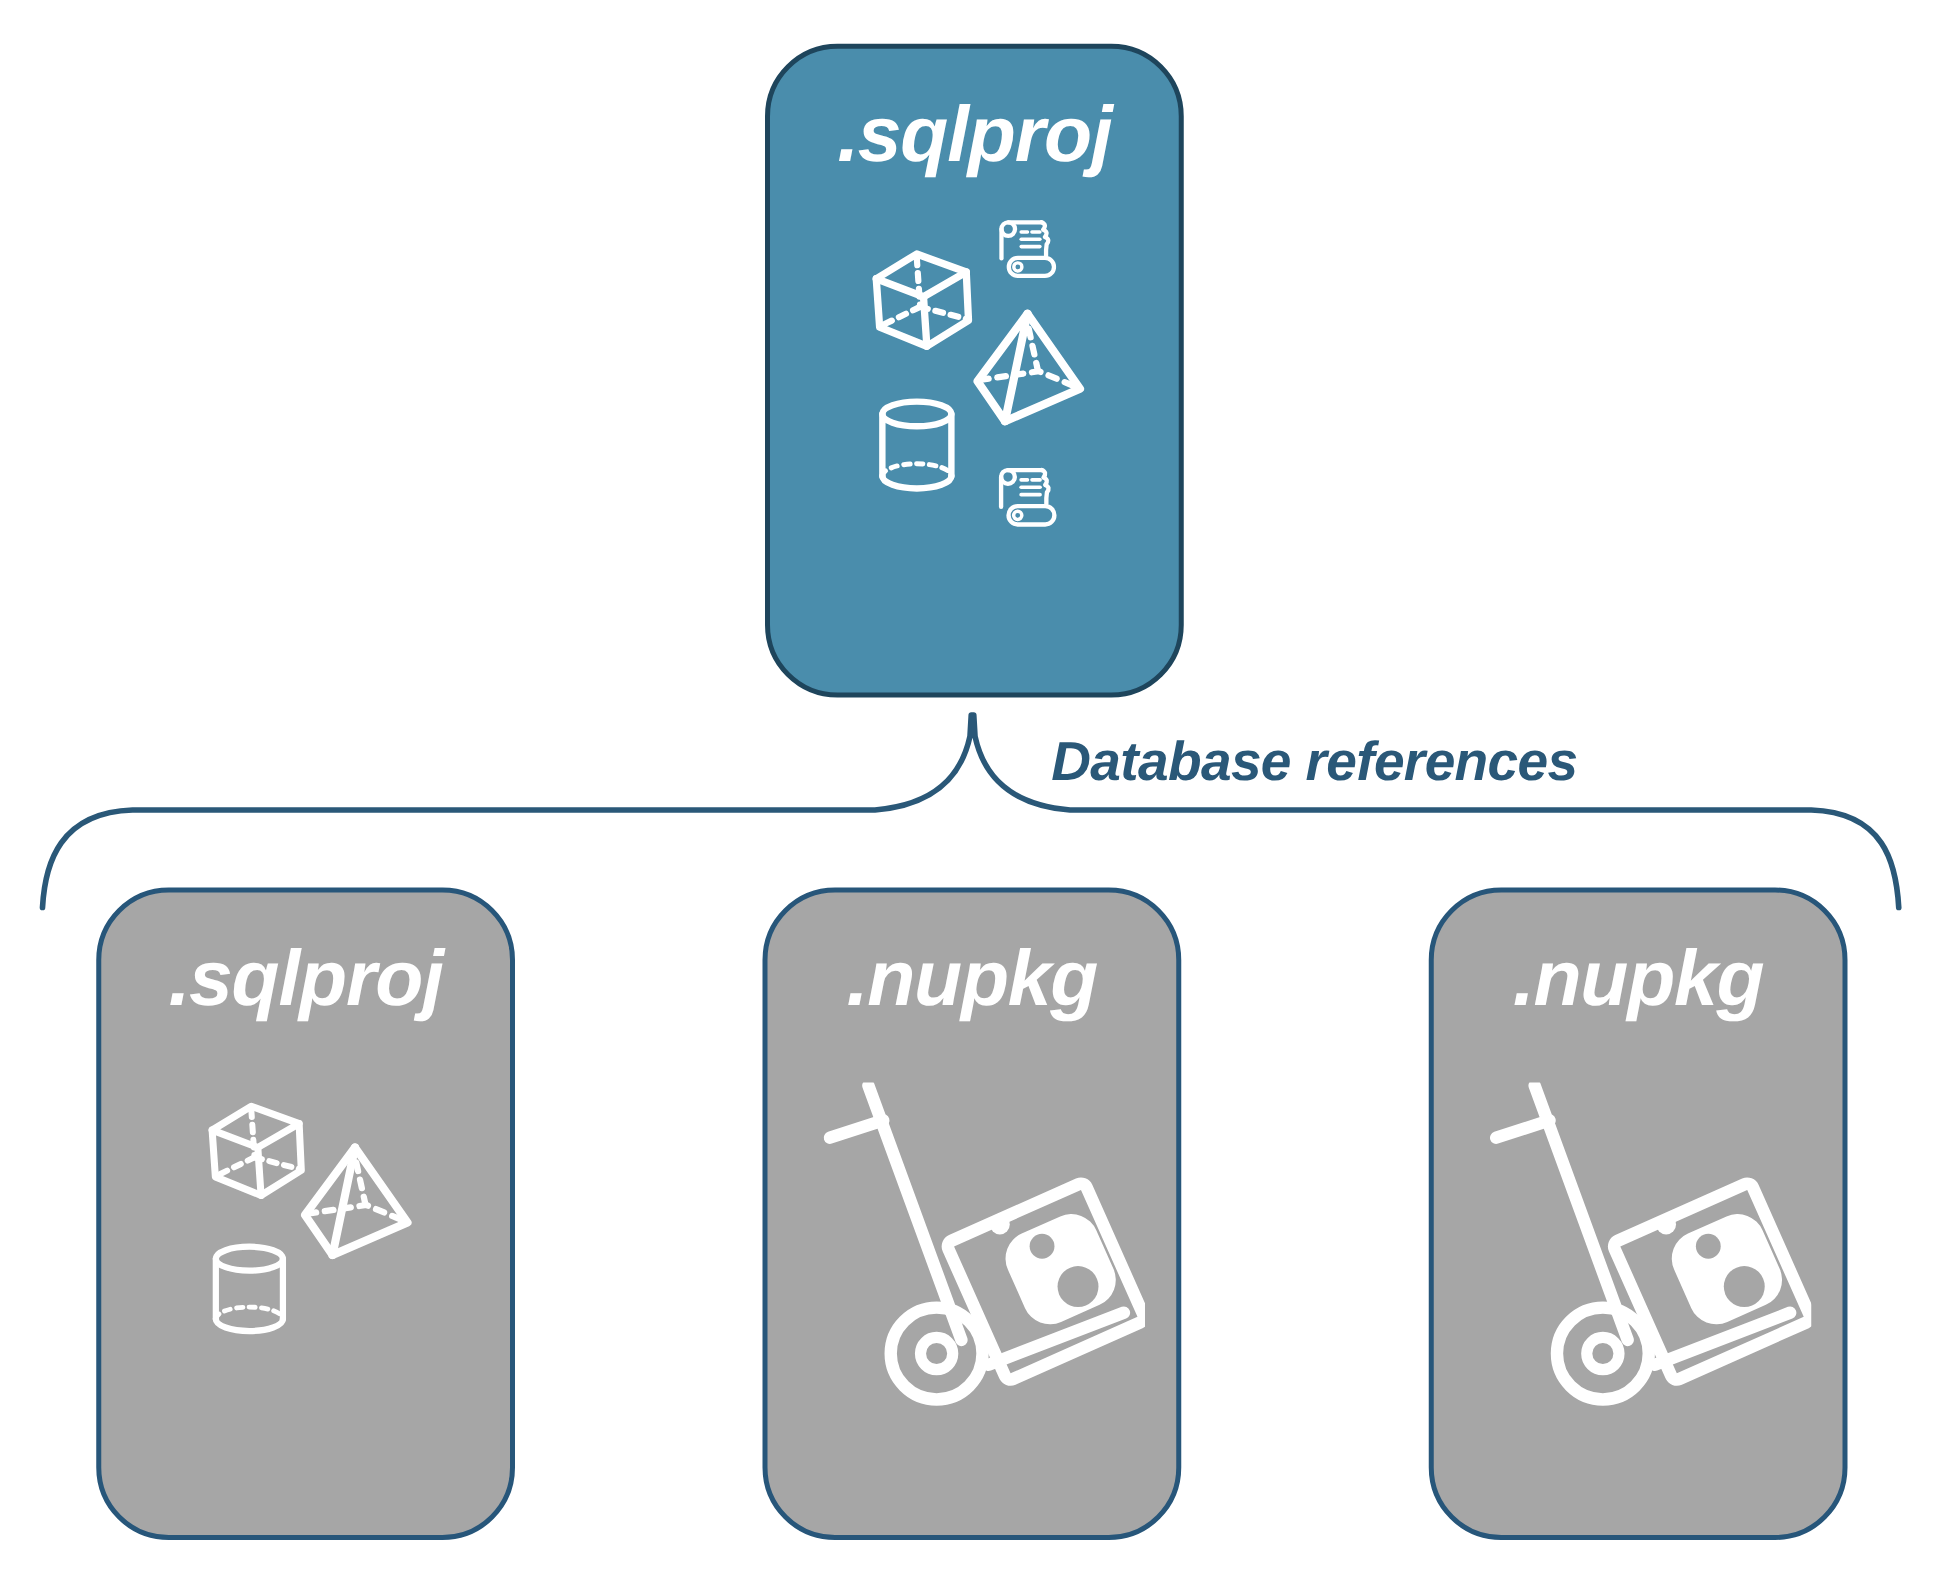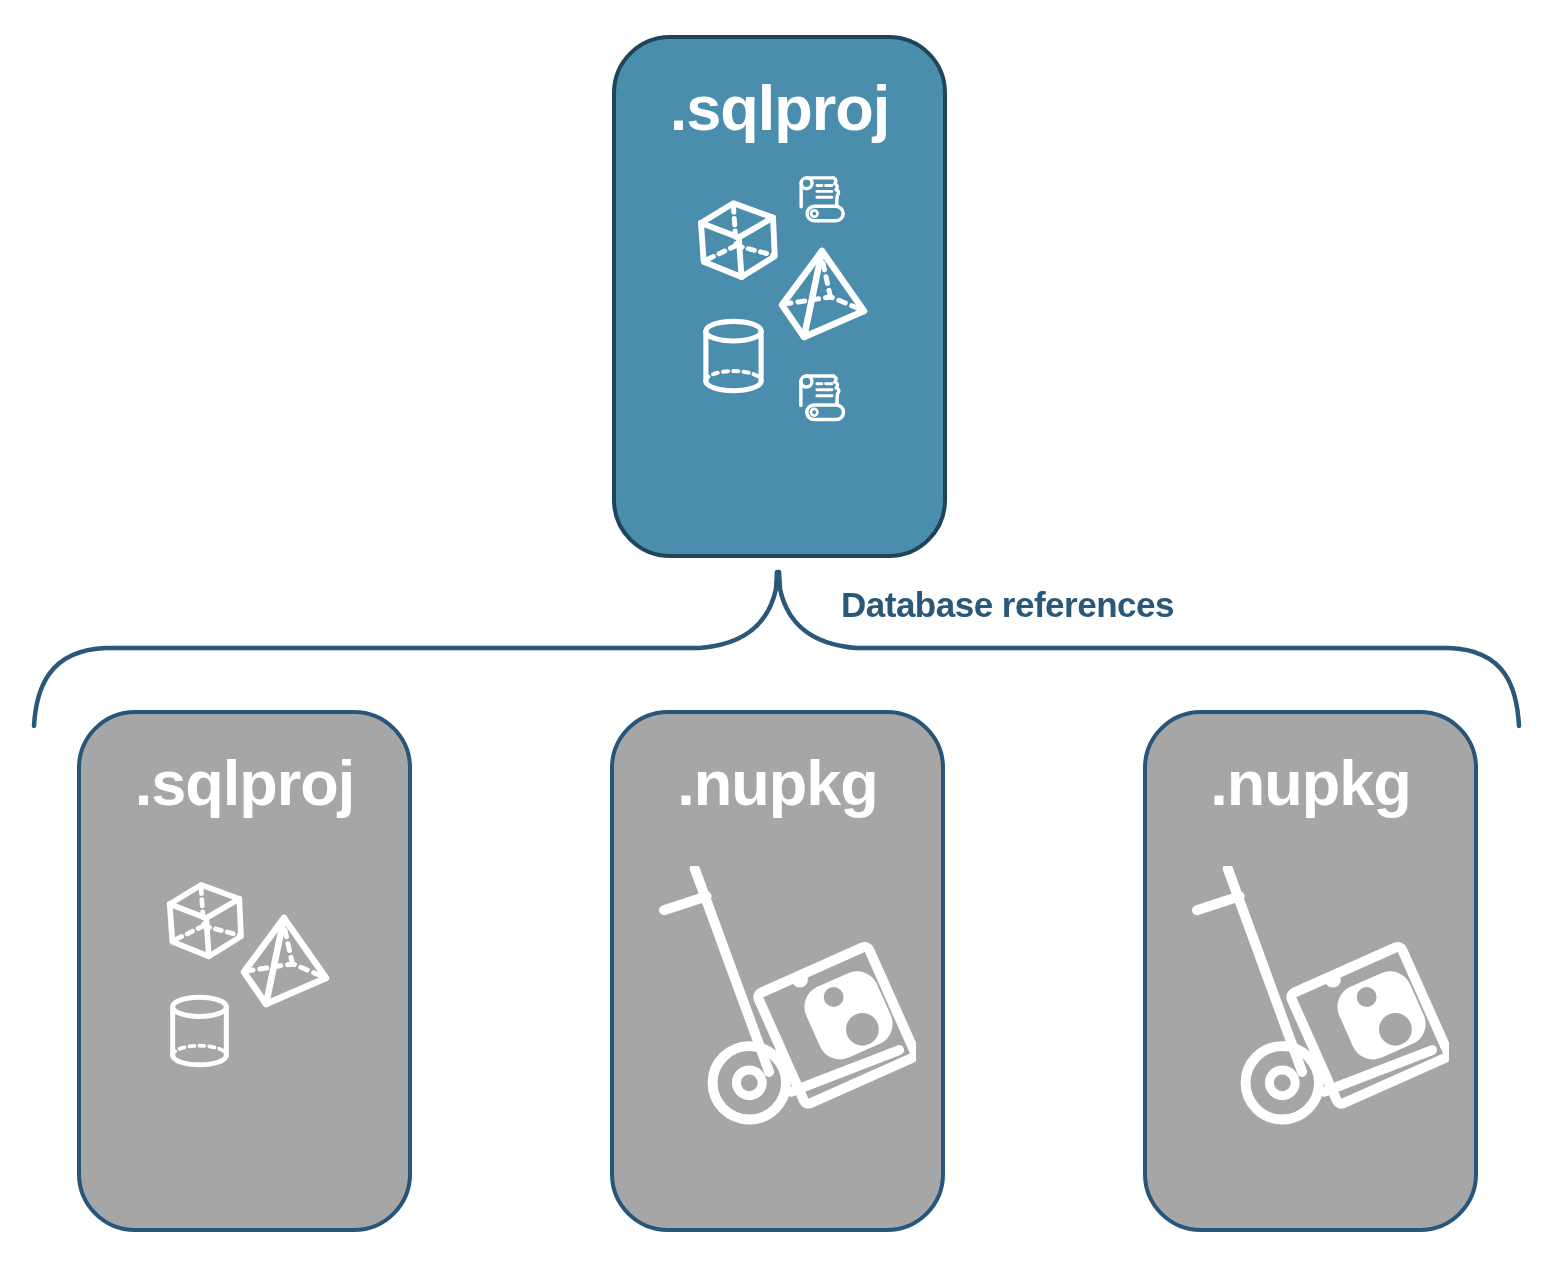--- a/index.html
+++ b/index.html
@@ -14,20 +14,21 @@
     --page-background:#FFFFFF;
   }
   *{margin:0;padding:0;box-sizing:border-box;}
   html,body{background:var(--page-background);}
   body{font-family:"Liberation Sans","DejaVu Sans",sans-serif;}
   .canvas{
     position:relative;
     width:1566px;height:1274px;
     background:var(--page-background);
     overflow:hidden;
+    font-style:italic;
   }
   .card{
     position:absolute;
     border-radius:58px;
     display:flex;
     flex-direction:column;
     align-items:center;
   }
   .card-root{
     left:612px;top:35px;width:335px;height:523px;
@@ -47,21 +48,21 @@
     font-size:63px;
     font-weight:700;
     letter-spacing:-1px;
     color:var(--card-label-text);
     line-height:1.05;
     white-space:nowrap;
   }
   .connector-label{
     position:absolute;
     left:841px;top:585px;
-    font-size:35px;
+    font-size:44px;
     font-weight:700;
     letter-spacing:-0.5px;
     color:var(--connector-label-text);
     white-space:nowrap;
   }
   .overlay{
     position:absolute;left:0;top:0;
     pointer-events:none;
     color:var(--icon-stroke);
   }

